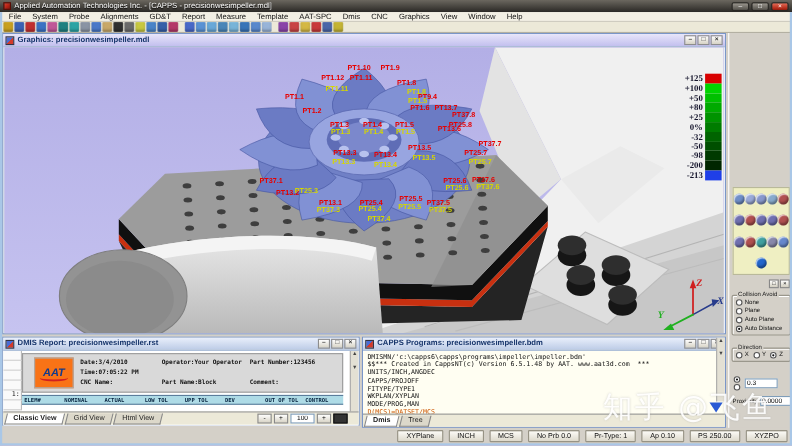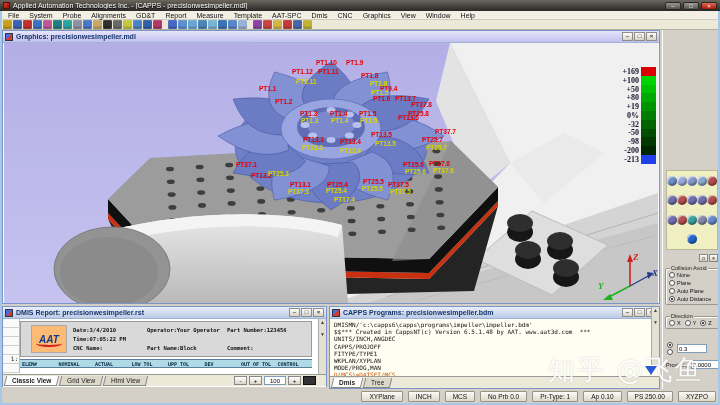--- a/index.html
+++ b/index.html
@@ -83,21 +83,21 @@
   #proximity-row .plabel { font-size:5.5px; color:#111; }
 
   
   #report-win { left:2px; top:306px; width:325px; height:81px; }
   #report-body { position:relative; width:100%; height:68px; background:#fff; overflow:hidden; }
   .gutter { position:absolute; left:0; top:0; width:17px; height:56px; background:#fafafa; }
   .gcell { height:9px; border-right:1px solid #b9b9b9; border-bottom:1px solid #cfcfcf;
     font:6px "DejaVu Sans Mono",monospace; text-align:right; padding-right:1px; color:#222; }
   .rep-header { position:absolute; left:17px; top:2px; width:292px; height:36px; background:#d9d9d9;
     border:1px solid #9a9a9a; display:flex; align-items:center; }
-  .logo-box { width:36px; height:28px; background:#fdba74; border:1px solid #aaa; margin:0 6px 0 10px;
+  .logo-box { width:36px; height:28px; background:#f97316; border:1px solid #aaa; margin:0 6px 0 10px;
     display:flex; align-items:center; justify-content:center; position:relative; }
   .logo-text { font:italic bold 10px "Liberation Sans",sans-serif; color:#123a8c; }
   .logo-swoosh { position:absolute; bottom:5px; left:4px; width:26px; height:7px;
     border-bottom:2px solid #d02020; border-radius:50%; }
   .rep-cols { display:flex; font:bold 5.5px "DejaVu Sans Mono",monospace; color:#111; }
   .rep-col { display:flex; flex-direction:column; }
   .rep-col div { height:9px; line-height:9px; white-space:nowrap; }
   .c1 { width:74px; } .c2 { width:80px; } .c3 { width:84px; }
   .cyan-row { position:absolute; left:17px; top:40px; width:292px; height:9px; background:#aedbe6;
     border-top:1px solid #5c7d9c; border-bottom:1px solid #5c7d9c; display:flex; align-items:center;
@@ -427,37 +427,37 @@
         <div class="pt y" style="left: 429px; top: 124px;">PT37.6</div>
         <div class="pt y" style="left: 264px; top: 127px;">PT25.3</div>
         <div class="pt y" style="left: 284px; top: 145px;">PT37.3</div>
         <div class="pt y" style="left: 322px; top: 144px;">PT25.4</div>
         <div class="pt y" style="left: 358px; top: 142px;">PT25.5</div>
         <div class="pt y" style="left: 386px; top: 145px;">PT37.5</div>
         <div class="pt y" style="left: 330px; top: 153px;">PT37.4</div>
       </div>
     <div id="color-scale">
         <div class="scale-row">
-          <span class="scale-label">+169</span>
+          <span class="scale-label">+125</span>
           <span class="scale-block" style="background: rgb(216, 0, 0);"></span>
         </div>
         <div class="scale-row">
           <span class="scale-label">+100</span>
           <span class="scale-block" style="background: rgb(0, 212, 0);"></span>
         </div>
         <div class="scale-row">
           <span class="scale-label">+50</span>
           <span class="scale-block" style="background: rgb(0, 192, 0);"></span>
         </div>
         <div class="scale-row">
           <span class="scale-label">+80</span>
           <span class="scale-block" style="background: rgb(0, 170, 0);"></span>
         </div>
         <div class="scale-row">
-          <span class="scale-label">+19</span>
+          <span class="scale-label">+25</span>
           <span class="scale-block" style="background: rgb(0, 147, 0);"></span>
         </div>
         <div class="scale-row">
           <span class="scale-label">0%</span>
           <span class="scale-block" style="background: rgb(0, 124, 0);"></span>
         </div>
         <div class="scale-row">
           <span class="scale-label">-32</span>
           <span class="scale-block" style="background: rgb(0, 100, 0);"></span>
         </div>

